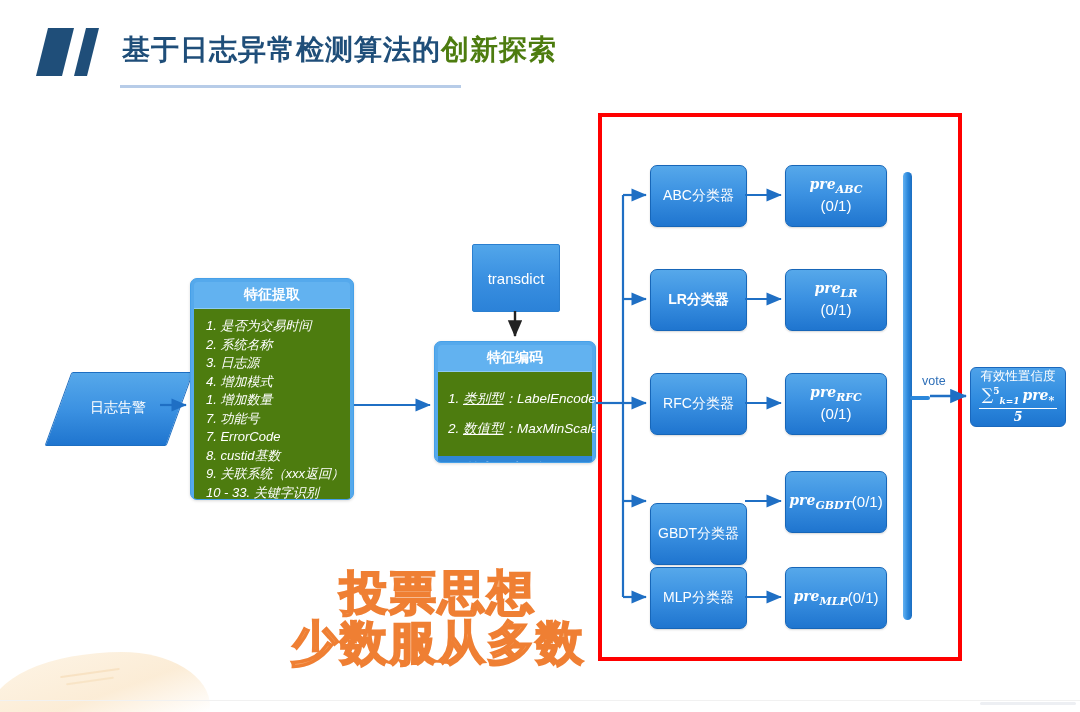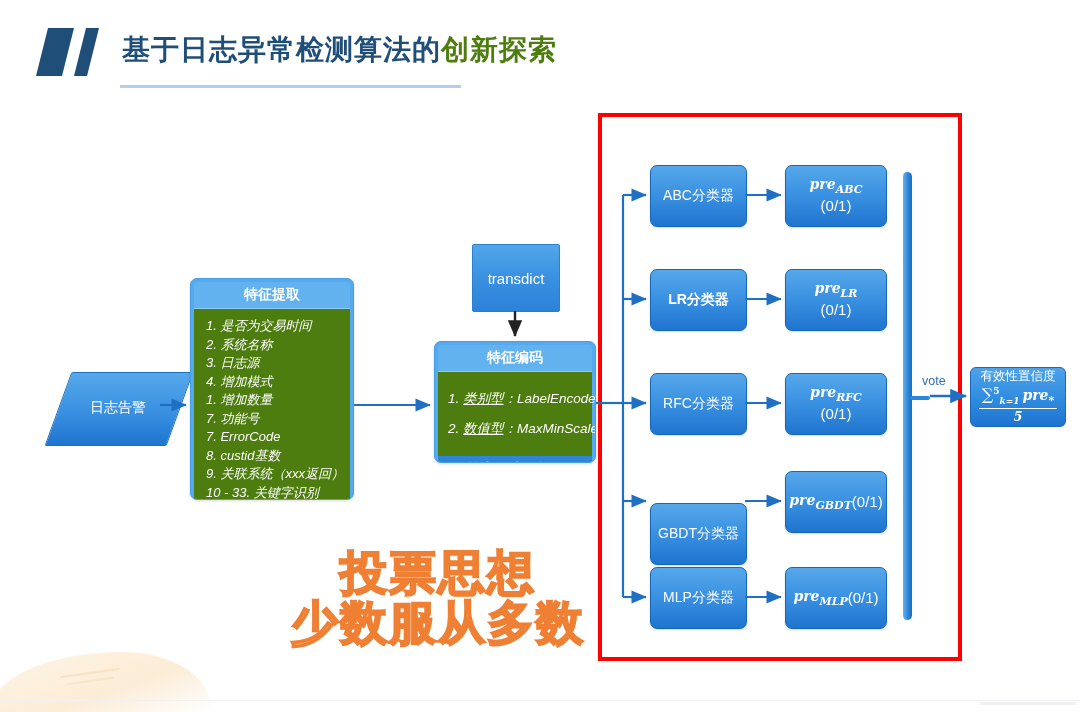--- a/index.html
+++ b/index.html
@@ -120,21 +120,21 @@
   }
   .frac{display:inline-block;text-align:center;vertical-align:middle;}
   .frac .num{border-bottom:1.4px solid #fff;padding:0 3px;display:block;line-height:1.25;}
   .frac .den{display:block;line-height:1.2;font-weight:bold;font-family:"DejaVu Serif",serif;font-style:italic;}
   .sigma{font-family:"DejaVu Serif","Liberation Serif",serif;font-size:16px;}
   .sigma sup{font-size:9px;font-weight:bold;}
   .sigma sub{font-size:9px;font-weight:bold;font-style:italic;}
 
   
   .slogan{
-    position:absolute;left:268px;top:548px;width:340px;
+    position:absolute;left:268px;top:568px;width:340px;
     text-align:center;font-size:47px;font-weight:bold;line-height:50px;
     color:#f5a66a;
     -webkit-text-stroke:2px #ef7f33;
     letter-spacing:2px;
   }
 </style>
 </head>
 <body>
 
 <div id="stage">

